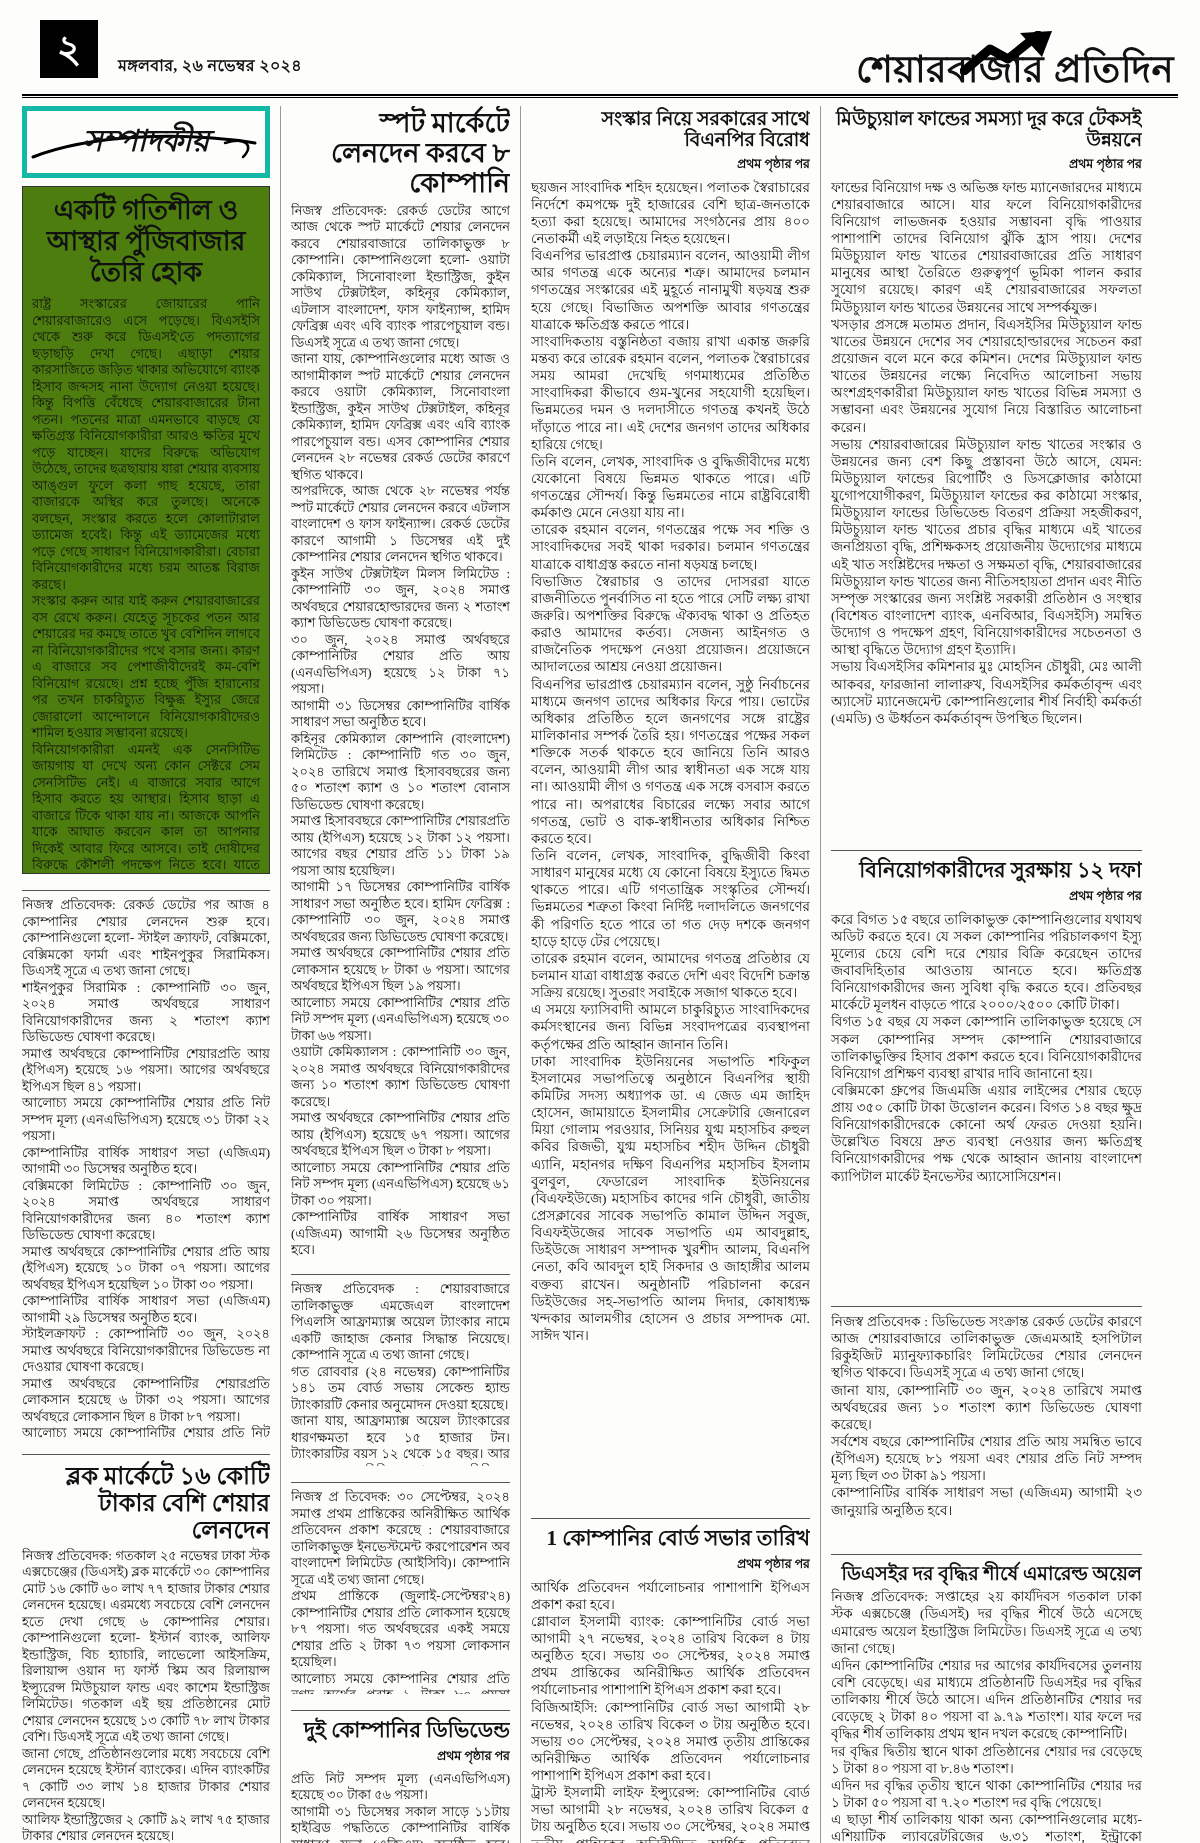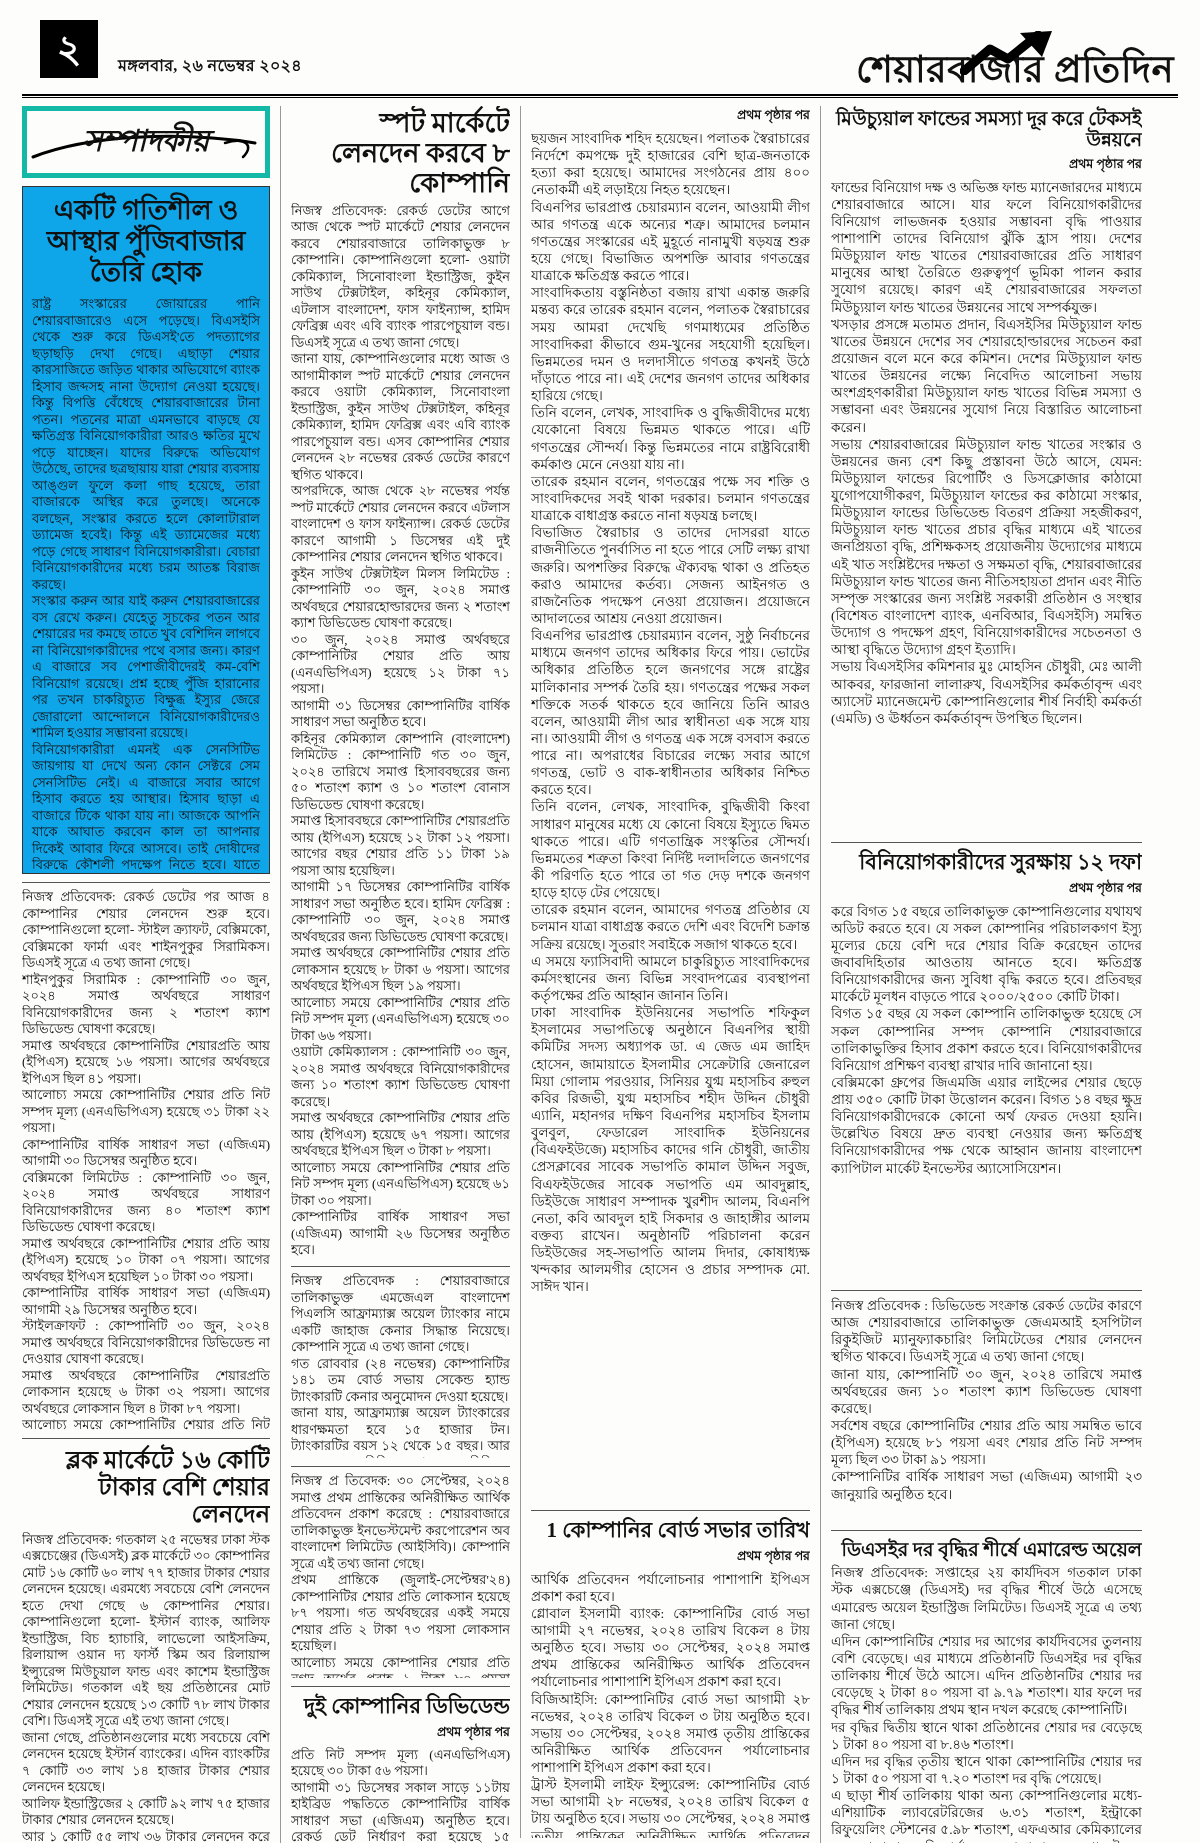--- a/index.html
+++ b/index.html
@@ -30,24 +30,24 @@
   }
   .col{padding:0 10px;min-height:1700px;}
   .col + .col{border-left:1px solid #999;}
   .col1{padding-left:0;}
   .col4{padding-right:0;}
   
   .ed-mast{position:relative;border:5px solid #14b8a6;height:62px;margin-bottom:8px;
     display:flex;align-items:center;justify-content:center;overflow:hidden;}
   .ed-script{font-style:italic;font-weight:bold;font-size:30px;z-index:2;}
   .ed-mast svg{position:absolute;left:2px;bottom:6px;z-index:1;}
-  .ed-box{background:#0ea5e9;border:1px solid #333;padding:8px 9px;height:688px;overflow:hidden;box-sizing:border-box;}
+  .ed-box{background:#4d7c0f;border:1px solid #333;padding:8px 9px;height:688px;overflow:hidden;box-sizing:border-box;}
   .ed-box h1{margin:0 0 8px 0;font-size:27px;line-height:1.15;text-align:center;font-weight:bold;}
   
-  .art{overflow:hidden;box-sizing:border-box;padding-top:6px;margin-top:8px;}
+  .art{overflow:hidden;box-sizing:border-box;padding-top:6px;margin-top:16px;}
   .art.first{margin-top:0;padding-top:0;}
   .art + .art, .ed-box + .art{border-top:1px solid #555;}
   .art h2{margin:2px 0 4px 0;text-align:right;font-weight:bold;line-height:1.12;}
   .hl-xl{font-size:27px;}
   .hl-lg{font-size:24px;}
   .hl-md{font-size:21px;}
   .hl-sm{font-size:19px;}
   .cont{font-size:12.5px;font-weight:bold;text-align:right;margin:0 0 4px 0;}
   .body{
     font-size:13px;line-height:1.27;text-align:justify;white-space:pre-line;
@@ -177,20 +177,21 @@
       <article class="art a-two">
         <h2 class="hl-md">দুই কোম্পানির ডিভিডেন্ড</h2>
         <div class="cont">প্রথম পৃষ্ঠার পর</div>
         <div class="body">প্রতি নিট সম্পদ মূল্য (এনএভিপিএস) হয়েছে ৩০ টাকা ৫৬ পয়সা।
 আগামী ৩১ ডিসেম্বর সকাল সাড়ে ১১টায় হাইব্রিড পদ্ধতিতে কোম্পানিটির বার্ষিক সাধারণ সভা (এজিএম) অনুষ্ঠিত হবে। রেকর্ড ডেট নির্ধারণ করা হয়েছে ১৫ ডিসেম্বর।</div>
       </article>
     </section>
 
     <section class="col col3">
       <article class="art first a-bnp">
+        <h2 class="hl-sm">সংস্কার নিয়ে সরকারের সাথে বিএনপির বিরোধ</h2>
         <div class="cont">প্রথম পৃষ্ঠার পর</div>
         <div class="body">ছয়জন সাংবাদিক শহিদ হয়েছেন। পলাতক স্বৈরাচারের নির্দেশে কমপক্ষে দুই হাজারের বেশি ছাত্র-জনতাকে হত্যা করা হয়েছে। আমাদের সংগঠনের প্রায় ৪০০ নেতাকর্মী এই লড়াইয়ে নিহত হয়েছেন।
 বিএনপির ভারপ্রাপ্ত চেয়ারম্যান বলেন, আওয়ামী লীগ আর গণতন্ত্র একে অন্যের শত্রু। আমাদের চলমান গণতন্ত্রের সংস্কারের এই মুহূর্তে নানামুখী ষড়যন্ত্র শুরু হয়ে গেছে। বিভাজিত অপশক্তি আবার গণতন্ত্রের যাত্রাকে ক্ষতিগ্রস্ত করতে পারে।
 সাংবাদিকতায় বস্তুনিষ্ঠতা বজায় রাখা একান্ত জরুরি মন্তব্য করে তারেক রহমান বলেন, পলাতক স্বৈরাচারের সময় আমরা দেখেছি গণমাধ্যমের প্রতিষ্ঠিত সাংবাদিকরা কীভাবে গুম-খুনের সহযোগী হয়েছিল। ভিন্নমতের দমন ও দলদাসীতে গণতন্ত্র কখনই উঠে দাঁড়াতে পারে না। এই দেশের জনগণ তাদের অধিকার হারিয়ে গেছে।
 তিনি বলেন, লেখক, সাংবাদিক ও বুদ্ধিজীবীদের মধ্যে যেকোনো বিষয়ে ভিন্নমত থাকতে পারে। এটি গণতন্ত্রের সৌন্দর্য। কিন্তু ভিন্নমতের নামে রাষ্ট্রবিরোধী কর্মকাণ্ড মেনে নেওয়া যায় না।
 তারেক রহমান বলেন, গণতন্ত্রের পক্ষে সব শক্তি ও সাংবাদিকদের সবই থাকা দরকার। চলমান গণতন্ত্রের যাত্রাকে বাধাগ্রস্ত করতে নানা ষড়যন্ত্র চলছে।
 বিভাজিত স্বৈরাচার ও তাদের দোসররা যাতে রাজনীতিতে পুনর্বাসিত না হতে পারে সেটি লক্ষ্য রাখা জরুরি। অপশক্তির বিরুদ্ধে ঐক্যবদ্ধ থাকা ও প্রতিহত করাও আমাদের কর্তব্য। সেজন্য আইনগত ও রাজনৈতিক পদক্ষেপ নেওয়া প্রয়োজন। প্রয়োজনে আদালতের আশ্রয় নেওয়া প্রয়োজন।
 বিএনপির ভারপ্রাপ্ত চেয়ারম্যান বলেন, সুষ্ঠু নির্বাচনের মাধ্যমে জনগণ তাদের অধিকার ফিরে পায়। ভোটের অধিকার প্রতিষ্ঠিত হলে জনগণের সঙ্গে রাষ্ট্রের মালিকানার সম্পর্ক তৈরি হয়। গণতন্ত্রের পক্ষের সকল শক্তিকে সতর্ক থাকতে হবে জানিয়ে তিনি আরও বলেন, আওয়ামী লীগ আর স্বাধীনতা এক সঙ্গে যায় না। আওয়ামী লীগ ও গণতন্ত্র এক সঙ্গে বসবাস করতে পারে না। অপরাধের বিচারের লক্ষ্যে সবার আগে গণতন্ত্র, ভোট ও বাক-স্বাধীনতার অধিকার নিশ্চিত করতে হবে।
 তিনি বলেন, লেখক, সাংবাদিক, বুদ্ধিজীবী কিংবা সাধারণ মানুষের মধ্যে যে কোনো বিষয়ে ইস্যুতে দ্বিমত থাকতে পারে। এটি গণতান্ত্রিক সংস্কৃতির সৌন্দর্য। ভিন্নমতের শত্রুতা কিংবা নির্দিষ্ট দলাদলিতে জনগণের কী পরিণতি হতে পারে তা গত দেড় দশকে জনগণ হাড়ে হাড়ে টের পেয়েছে।
 তারেক রহমান বলেন, আমাদের গণতন্ত্র প্রতিষ্ঠার যে চলমান যাত্রা বাধাগ্রস্ত করতে দেশি এবং বিদেশি চক্রান্ত সক্রিয় রয়েছে। সুতরাং সবাইকে সজাগ থাকতে হবে।

